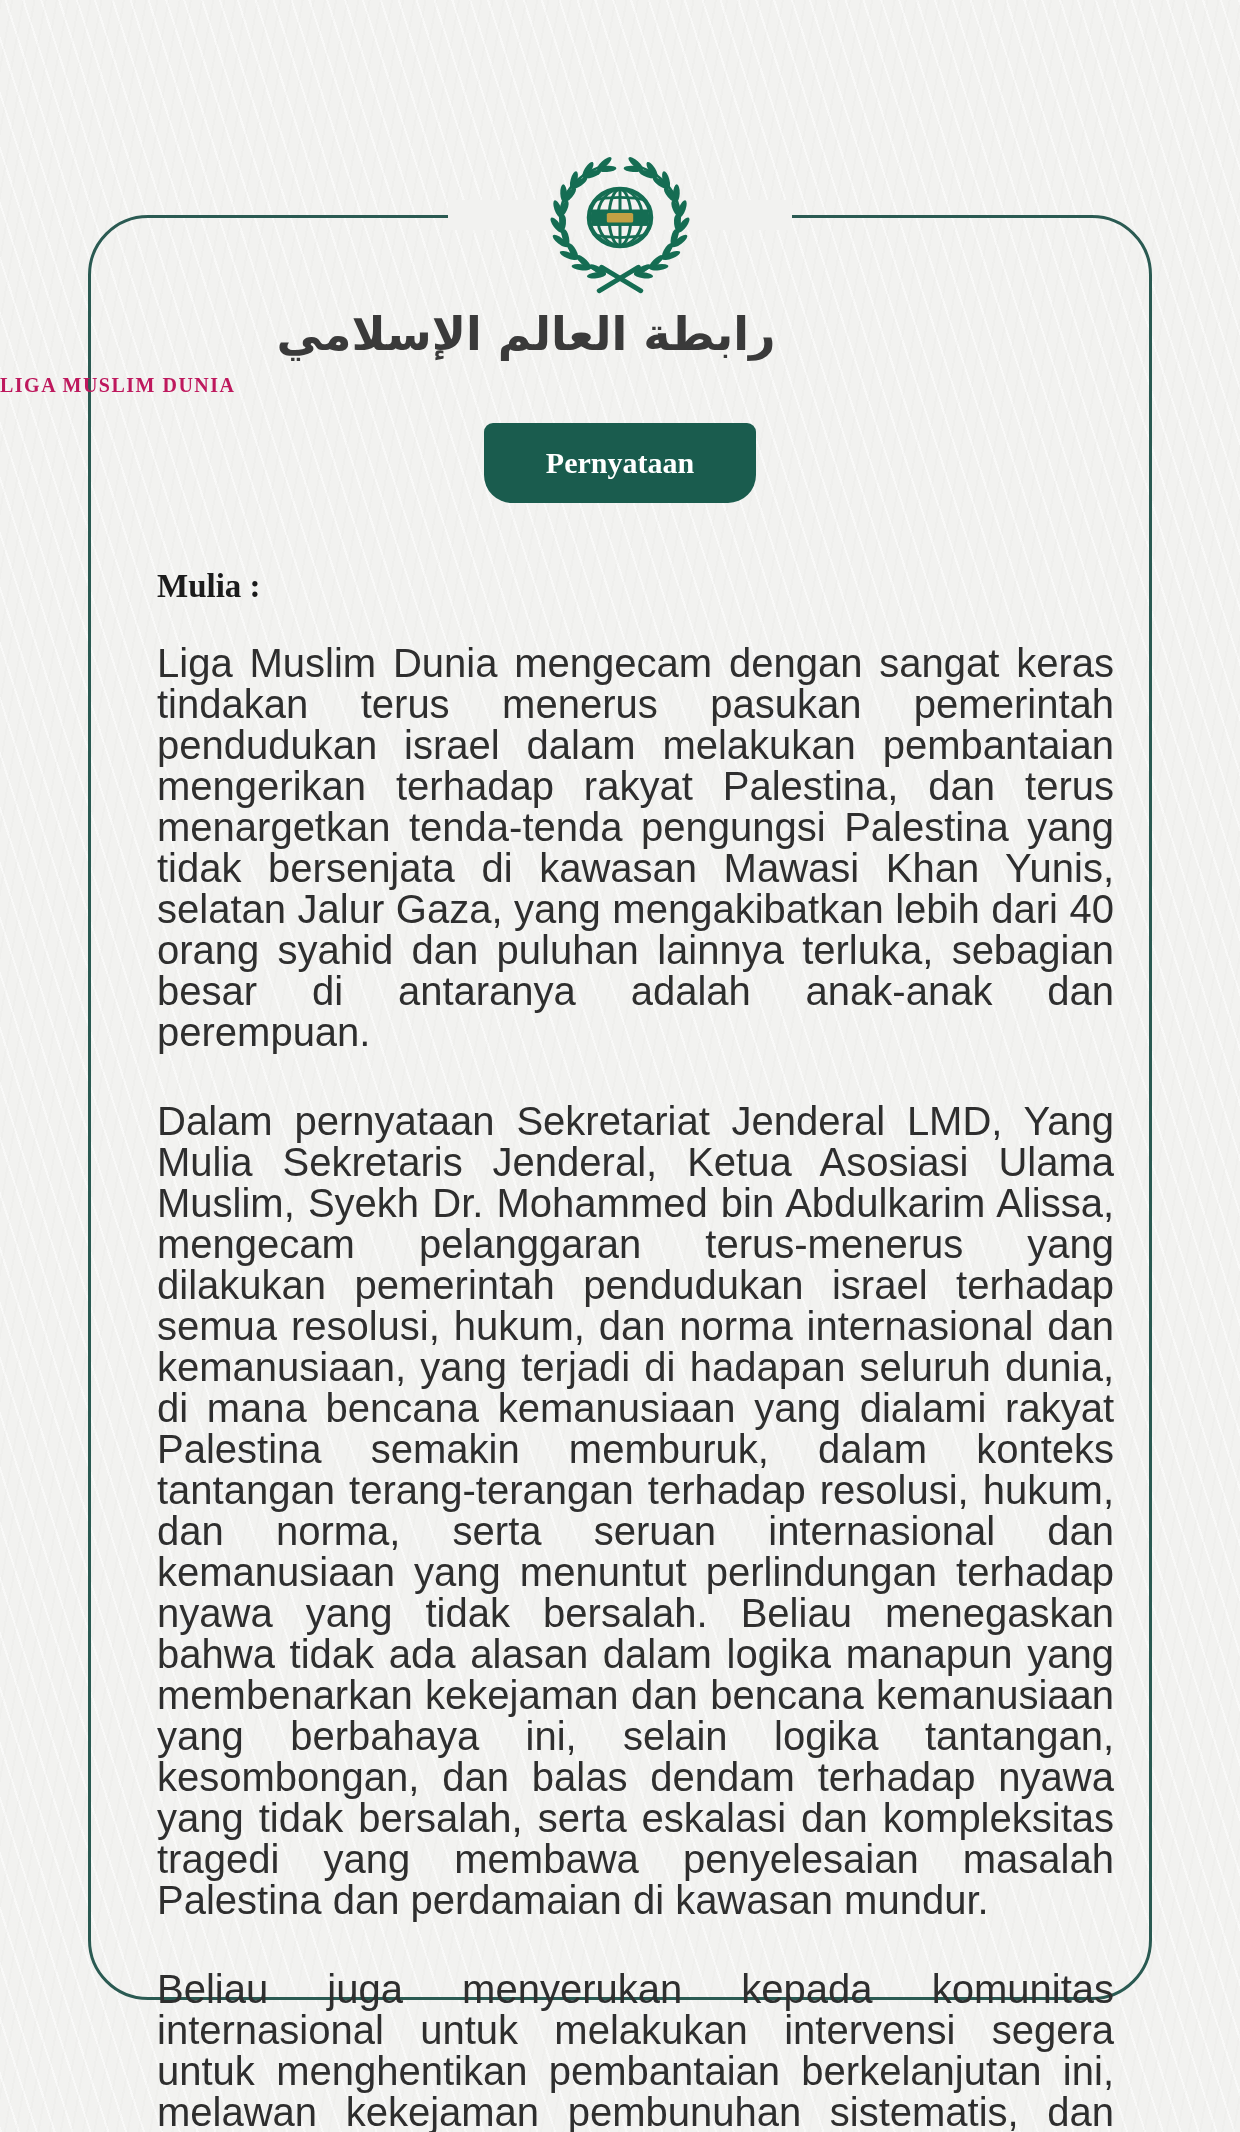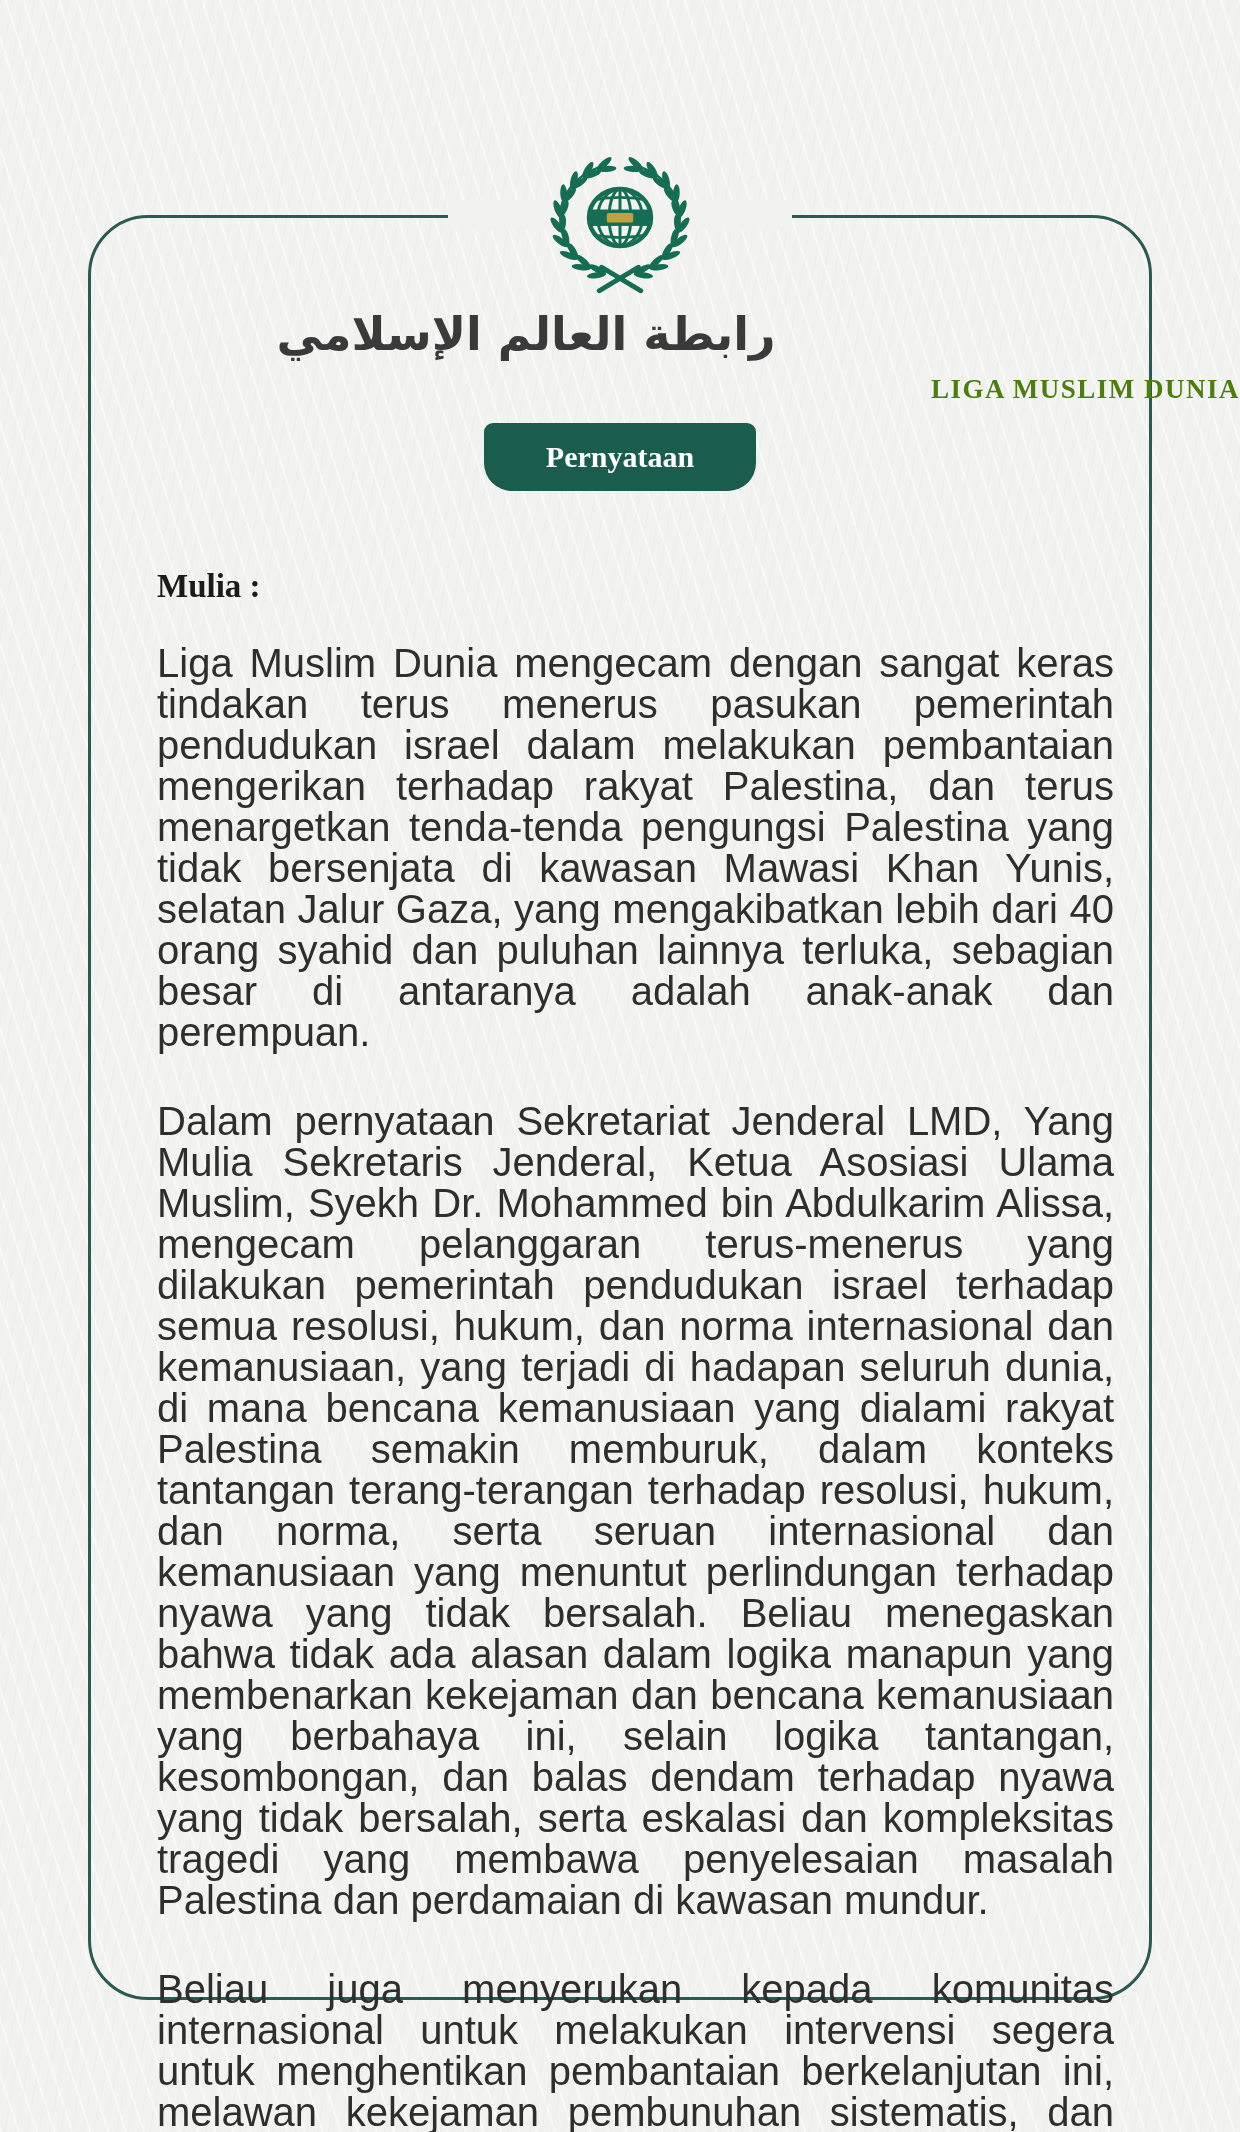--- a/index.html
+++ b/index.html
@@ -22,27 +22,27 @@
   }
   .wreath{
     position:absolute;left:534px;top:157px;width:172px;height:140px;z-index:2;
   }
   .arabic{
     position:absolute;left:0;top:294px;width:1052px;text-align:center;
     direction:rtl;font-family:"DejaVu Sans", sans-serif;font-weight:bold;
     font-size:46px;line-height:80px;color:#3a3a3a;z-index:2;
   }
   .org-name{
-    position:absolute;left:0;top:374px;width:1240px;text-align:right;
+    position:absolute;left:0;top:374px;width:1240px;text-align:left;
     font-family:"Liberation Serif", serif;font-weight:bold;
-    font-size:27px;letter-spacing:1.5px;color:#4d7c0f;z-index:2;
+    font-size:20px;letter-spacing:1.5px;color:#be185d;z-index:2;
   }
   .banner{
     position:absolute;left:50%;transform:translateX(-50%);top:423px;
-    width:272px;height:68px;background:#1a5c4e;
+    width:272px;height:80px;background:#1a5c4e;
     border-radius:9px 9px 28px 28px;
     display:flex;align-items:center;justify-content:center;z-index:2;
   }
   .banner-label{
     font-family:"Liberation Serif", serif;font-weight:bold;
     font-size:30px;color:#ffffff;
   }
   .content{
     position:absolute;left:157px;top:568px;width:957px;z-index:2;
   }

